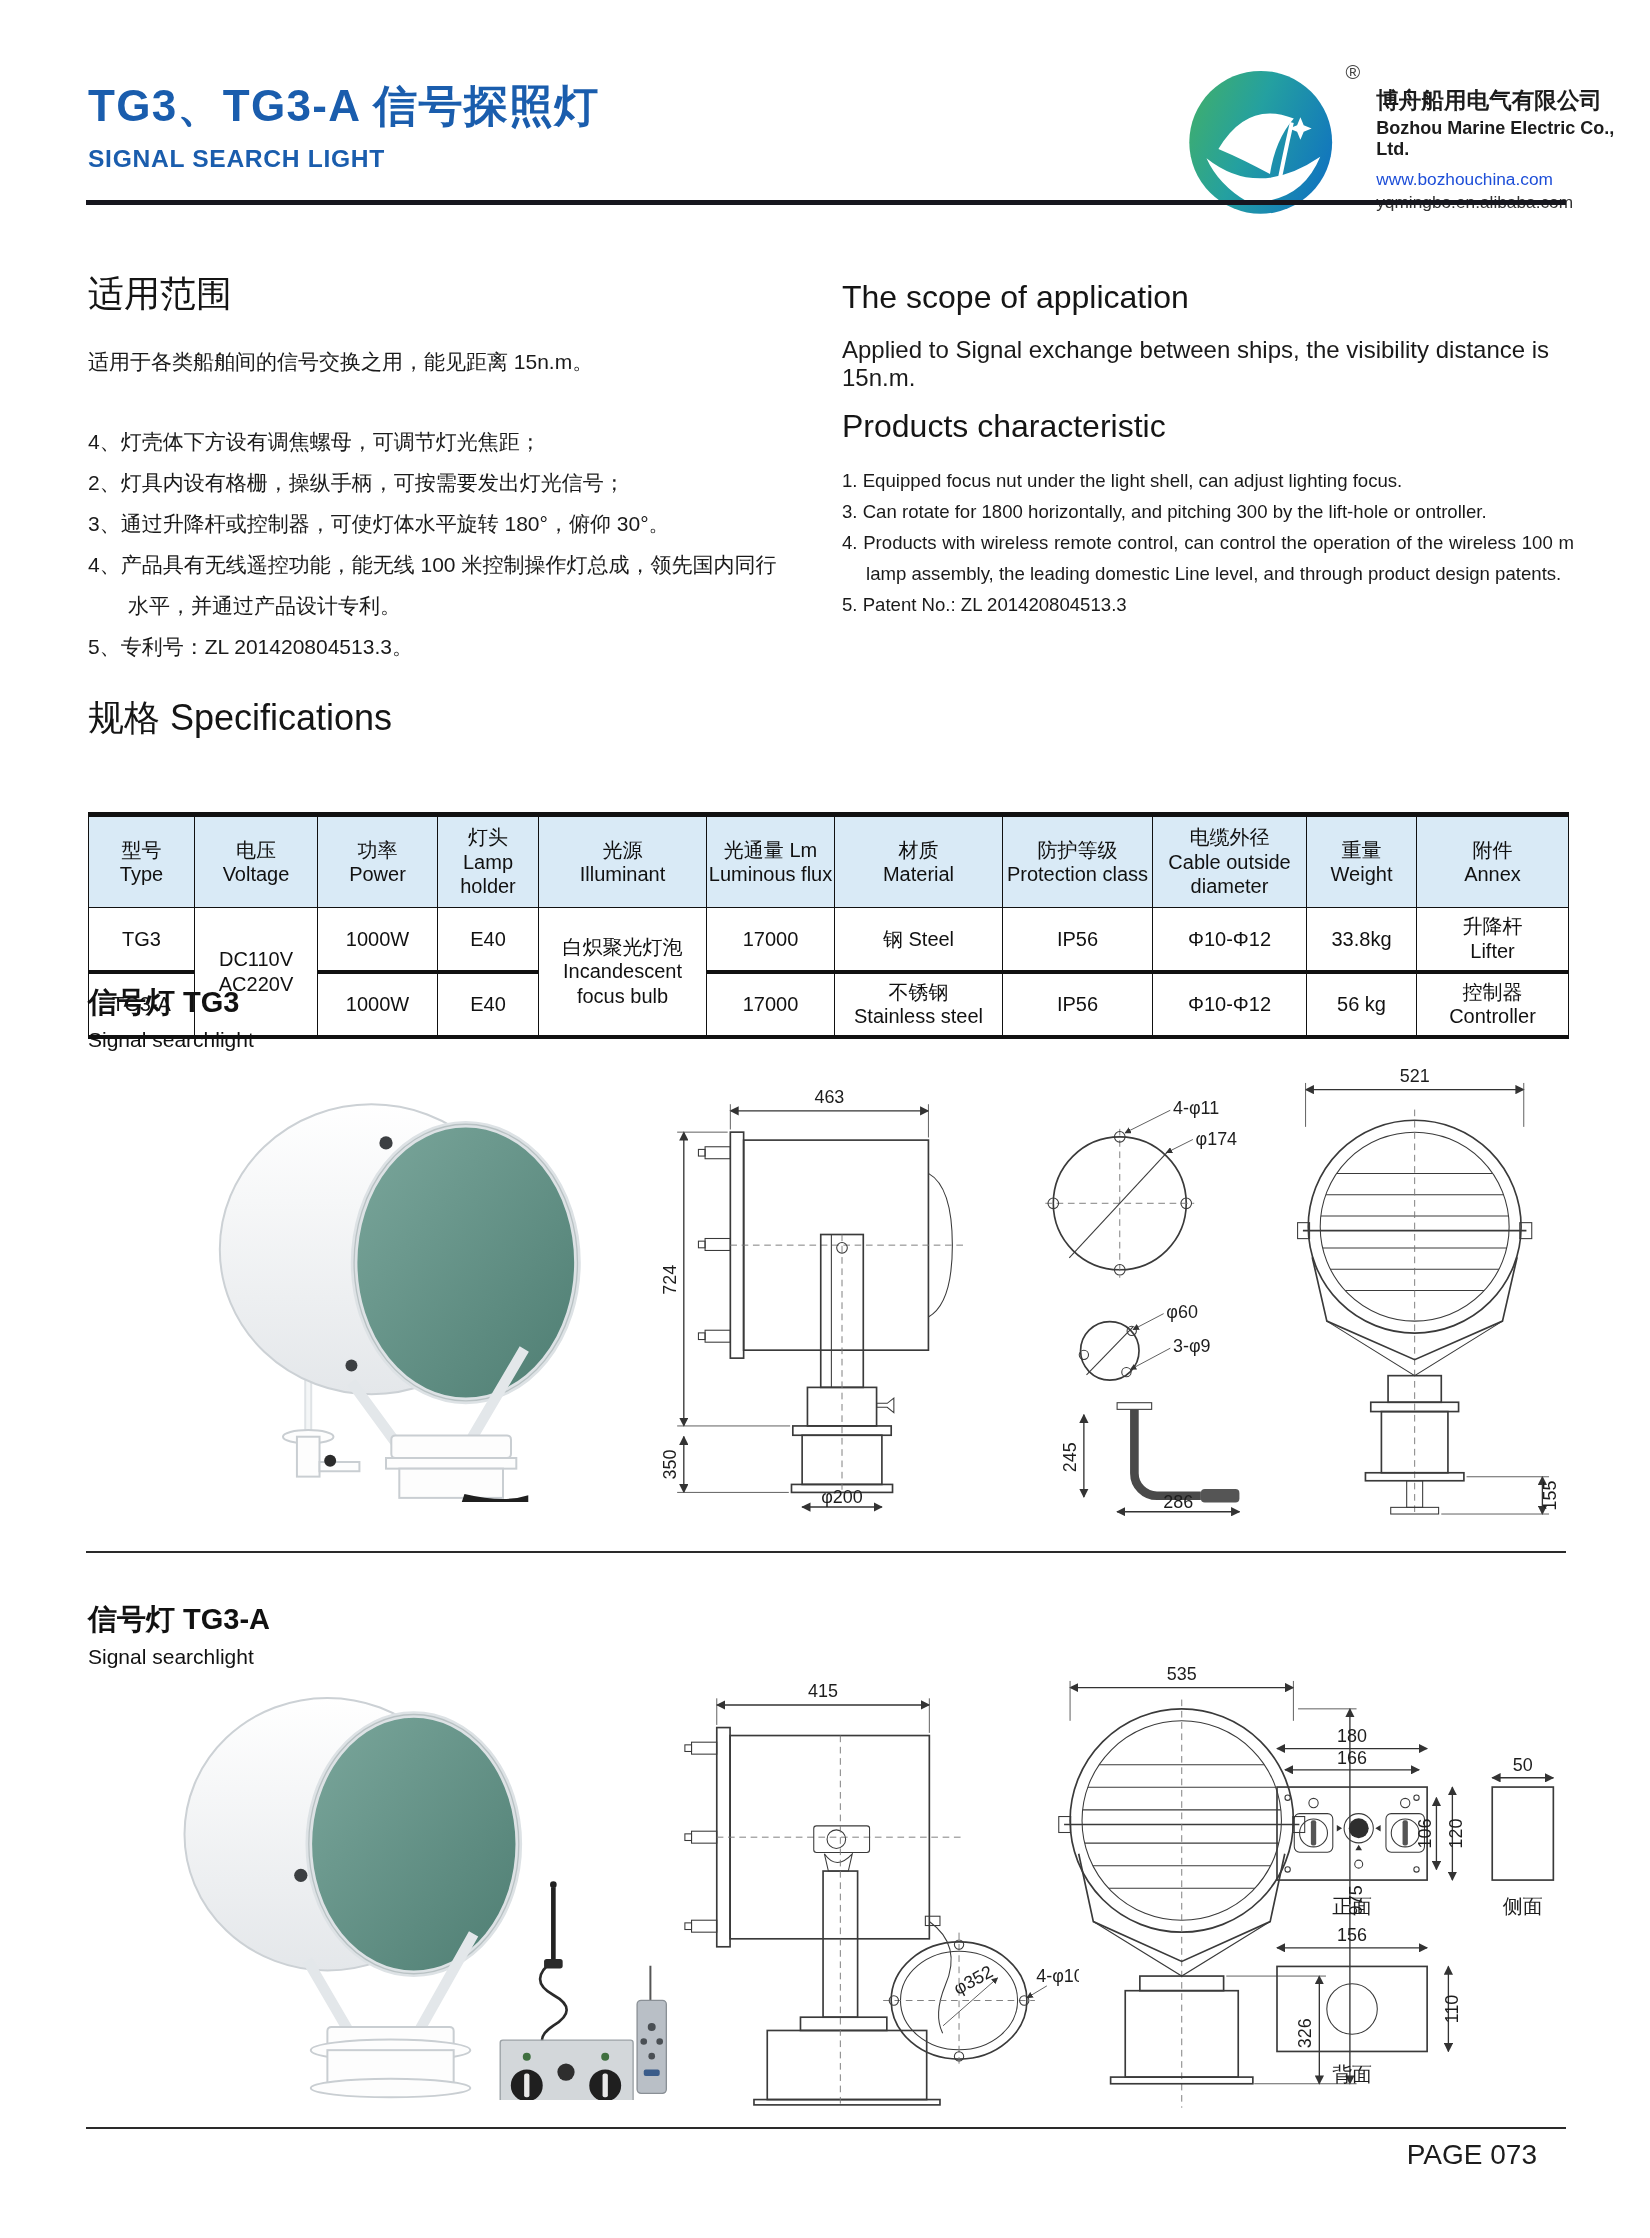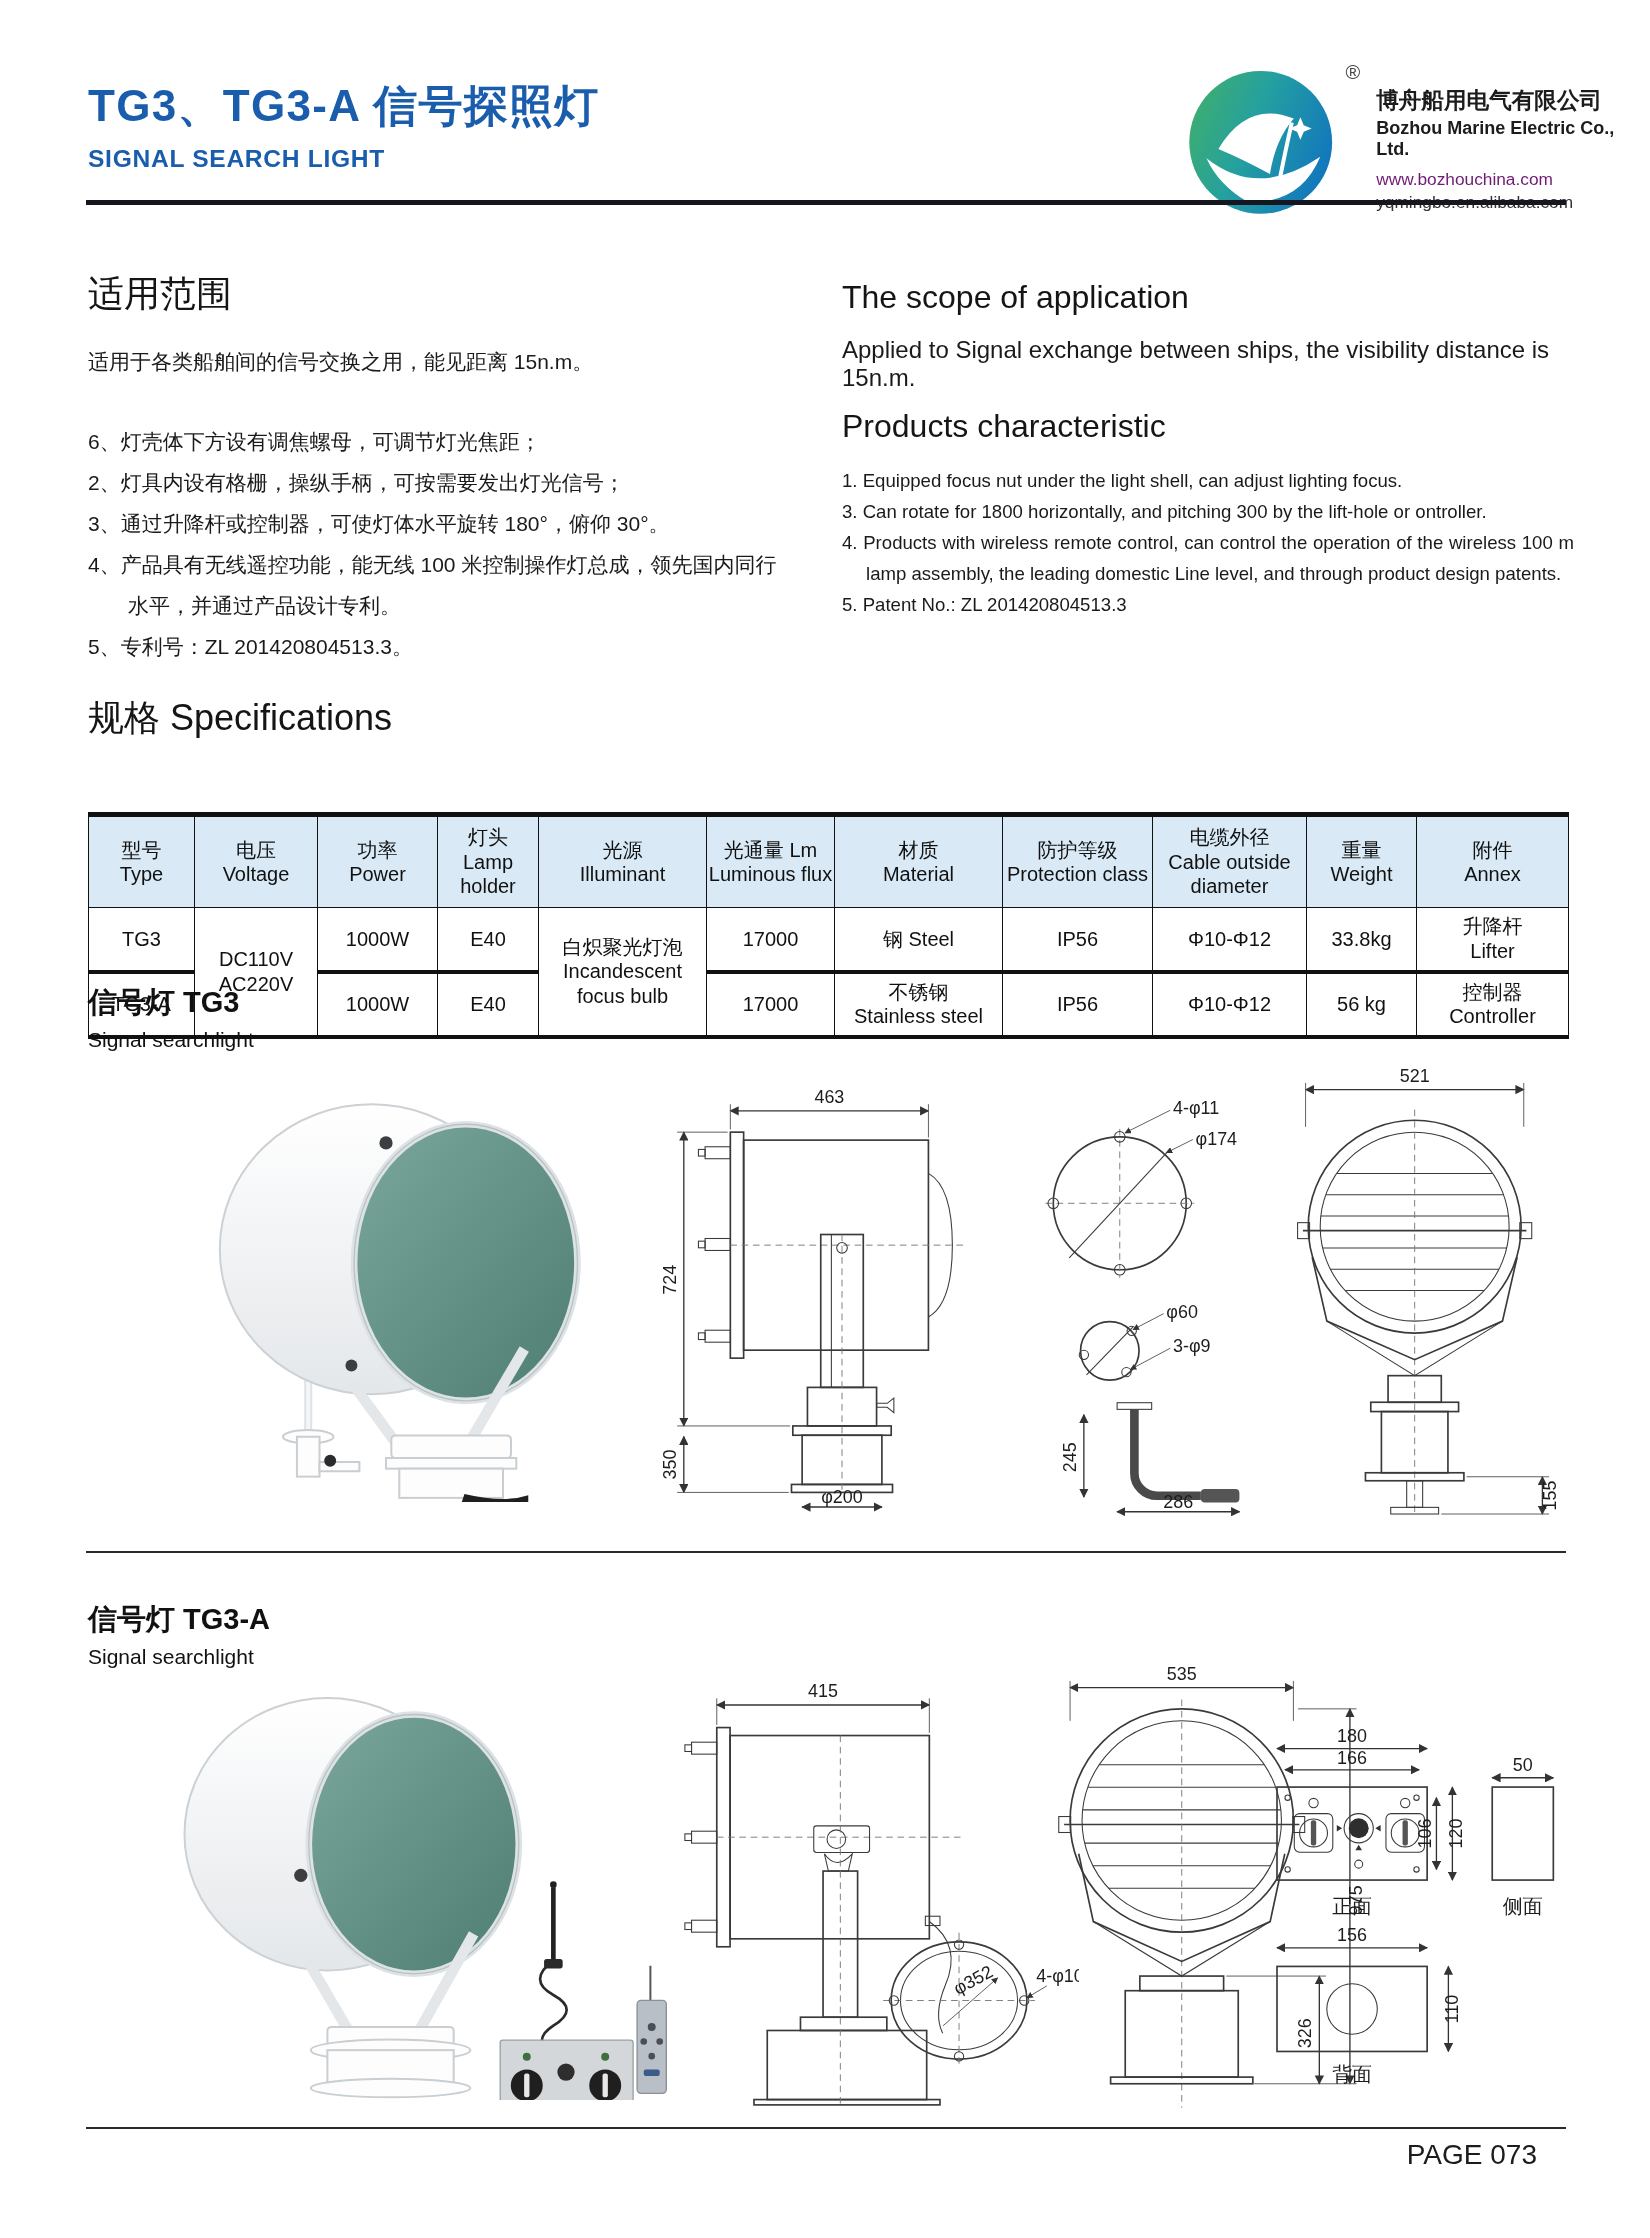--- a/index.html
+++ b/index.html
@@ -10,21 +10,21 @@
   .abs{position:absolute;}
   
   .title-zh{font-size:44px;font-weight:700;color:#1a5dad;letter-spacing:1.3px;}
   .title-en{font-size:24.6px;font-weight:700;color:#1a5dad;margin-top:9.3px;letter-spacing:0.7px;}
   .header-rule{left:86px;top:200px;width:1480px;height:4.7px;background:#16161e;}
   .logo-wrap{left:1184px;top:61px;display:flex;align-items:flex-start;}
   .logo-reg{font-size:20px;color:#444;margin-left:2.7px;}
   .logo-text{margin-left:16px;margin-top:27px;line-height:1.15;}
   .co-zh{font-size:22.6px;font-weight:700;color:#1c1c1c;}
   .co-en{font-size:18px;font-weight:700;color:#1c1c1c;margin-top:4px;}
-  .co-web{font-size:17.3px;color:#701a75;margin-top:10.6px;}
+  .co-web{font-size:17.3px;color:#1d4ed8;margin-top:10.6px;}
   .co-web2{font-size:17.3px;color:#333;margin-top:2.7px;}
   
   .h-zh{font-size:36px;font-weight:500;color:#151515;}
   .h-en{font-size:32px;font-weight:400;color:#151515;}
   .body-zh{font-size:21px;margin-top:29px;color:#1a1a1a;}
   .body-en{font-size:24px;margin-top:20px;color:#1a1a1a;}
   .feat-zh{margin-top:22.6px;}
   .feat-zh .feat-item{font-size:21px;line-height:41px;padding-left:40px;text-indent:-40px;color:#1a1a1a;}
   .feat-en{margin-top:20px;}
   .feat-en .feat-item{font-size:18.6px;line-height:31px;padding-left:24px;text-indent:-24px;text-align:justify;color:#1a1a1a;}
@@ -107,21 +107,21 @@
   <div class="body-zh">适用于各类船舶间的信号交换之用，能见距离 15n.m。</div>
 </div>
 
 <div class="abs" style="left:842px;top:279px;width:729px;">
   <div class="h-en">The scope of application</div>
   <div class="body-en">Applied to Signal exchange between ships, the visibility distance is 15n.m.</div>
 </div>
 
 <div class="abs" style="left:88px;top:398px;width:695px;">
   <div class="feat-zh">
-    <div class="feat-item">6、灯壳体下方设有调焦螺母，可调节灯光焦距；</div>
+    <div class="feat-item">4、灯壳体下方设有调焦螺母，可调节灯光焦距；</div>
     <div class="feat-item">2、灯具内设有格栅，操纵手柄，可按需要发出灯光信号；</div>
     <div class="feat-item">3、通过升降杆或控制器，可使灯体水平旋转 180°，俯仰 30°。</div>
     <div class="feat-item">4、产品具有无线遥控功能，能无线 100 米控制操作灯总成，领先国内同行水平，并通过产品设计专利。</div>
     <div class="feat-item">5、专利号：ZL 201420804513.3。</div>
   </div>
 </div>
 
 <div class="abs" style="left:842px;top:408px;width:732px;">
   <div class="h-en">Products characteristic</div>
   <div class="feat-en">

